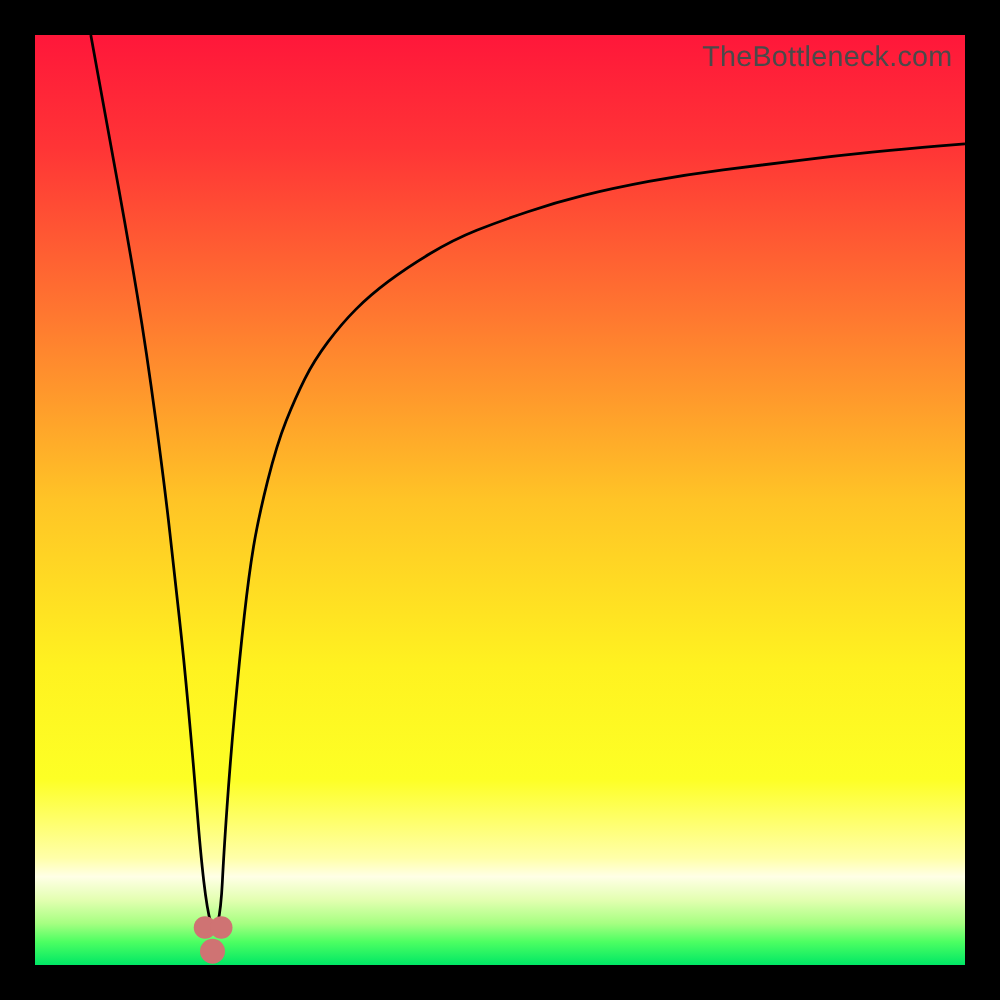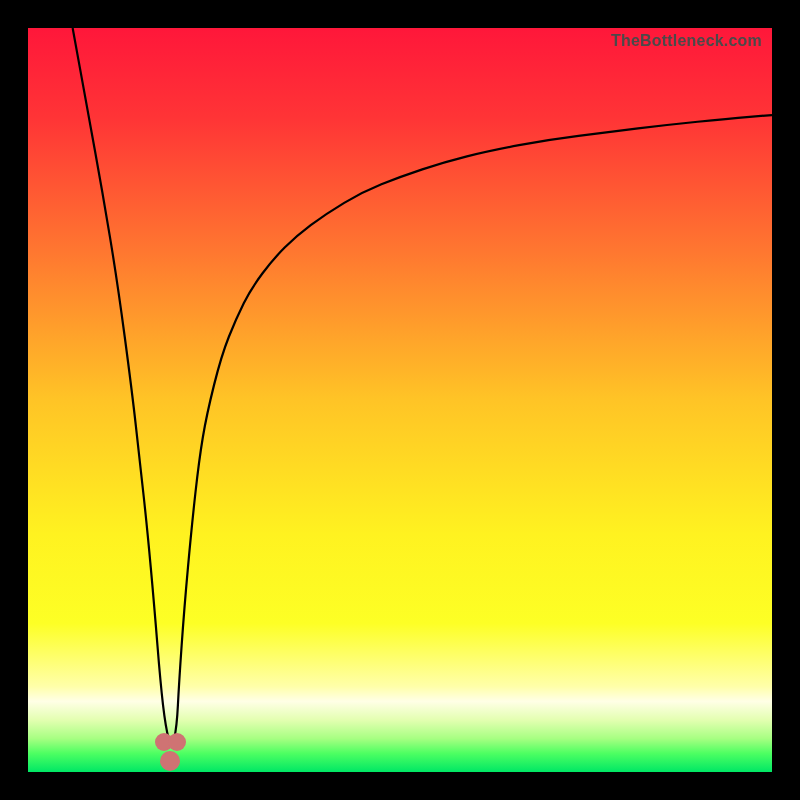--- a/index.html
+++ b/index.html
@@ -27,22 +27,22 @@
   }
   .gradient {
     position: absolute;
     left: 0; top: 0; width: 100%; height: 100%;
   }
   .watermark {
     position: absolute;
     top: 4px;
     right: 10px;
     color: #4a4a4a;
-    font-size: 16px;
-    font-weight: 700;
+    font-size: 23px;
+    font-weight: 400;
     letter-spacing: 0.2px;
     user-select: none;
   }
   svg.curve {
     position: absolute;
     left: 0; top: 0;
     width: 100%; height: 100%;
   }
   .marker {
     position: absolute;

